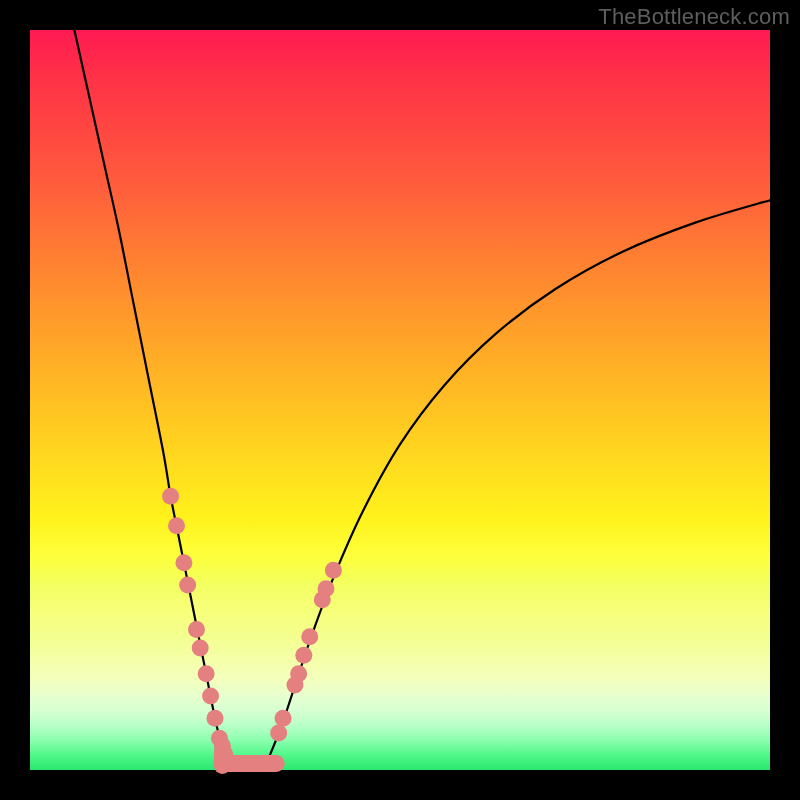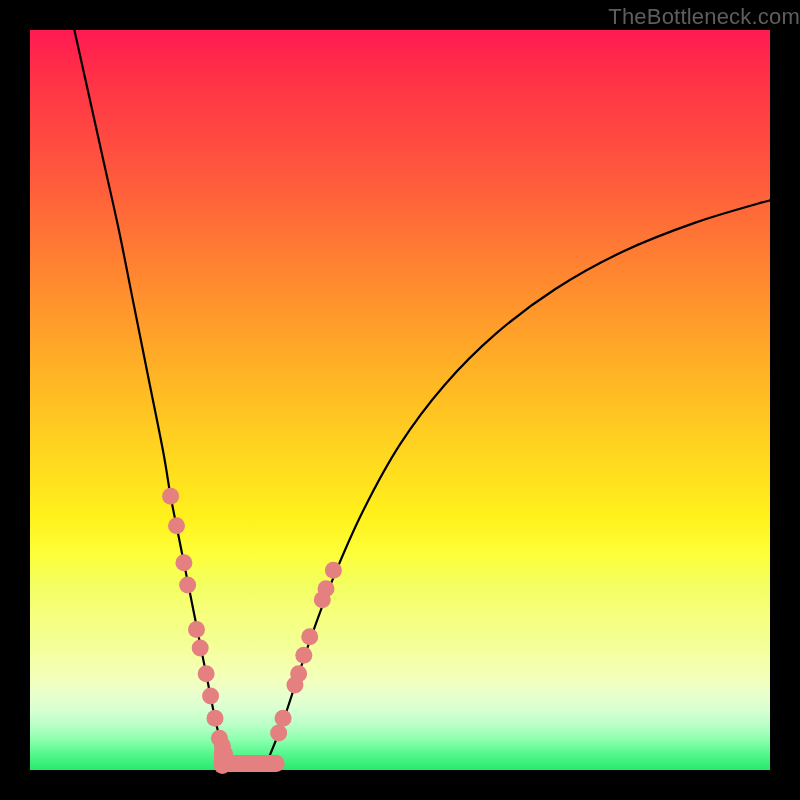--- a/index.html
+++ b/index.html
@@ -44,21 +44,21 @@
       #d6ffd2 92%,
       #b8ffc7 94%,
       #8affad 96%,
       #50f789 98%,
       #28e86f 100%
     );
   }
   .watermark {
     position: absolute;
     top: 4px;
-    right: 0;
+    right: 10px;
     color: #5e5e5e;
     font-size: 22px;
     font-weight: 400;
     letter-spacing: 0.2px;
     user-select: none;
   }
   svg.overlay {
     position: absolute;
     left: 0;
     top: 0;

